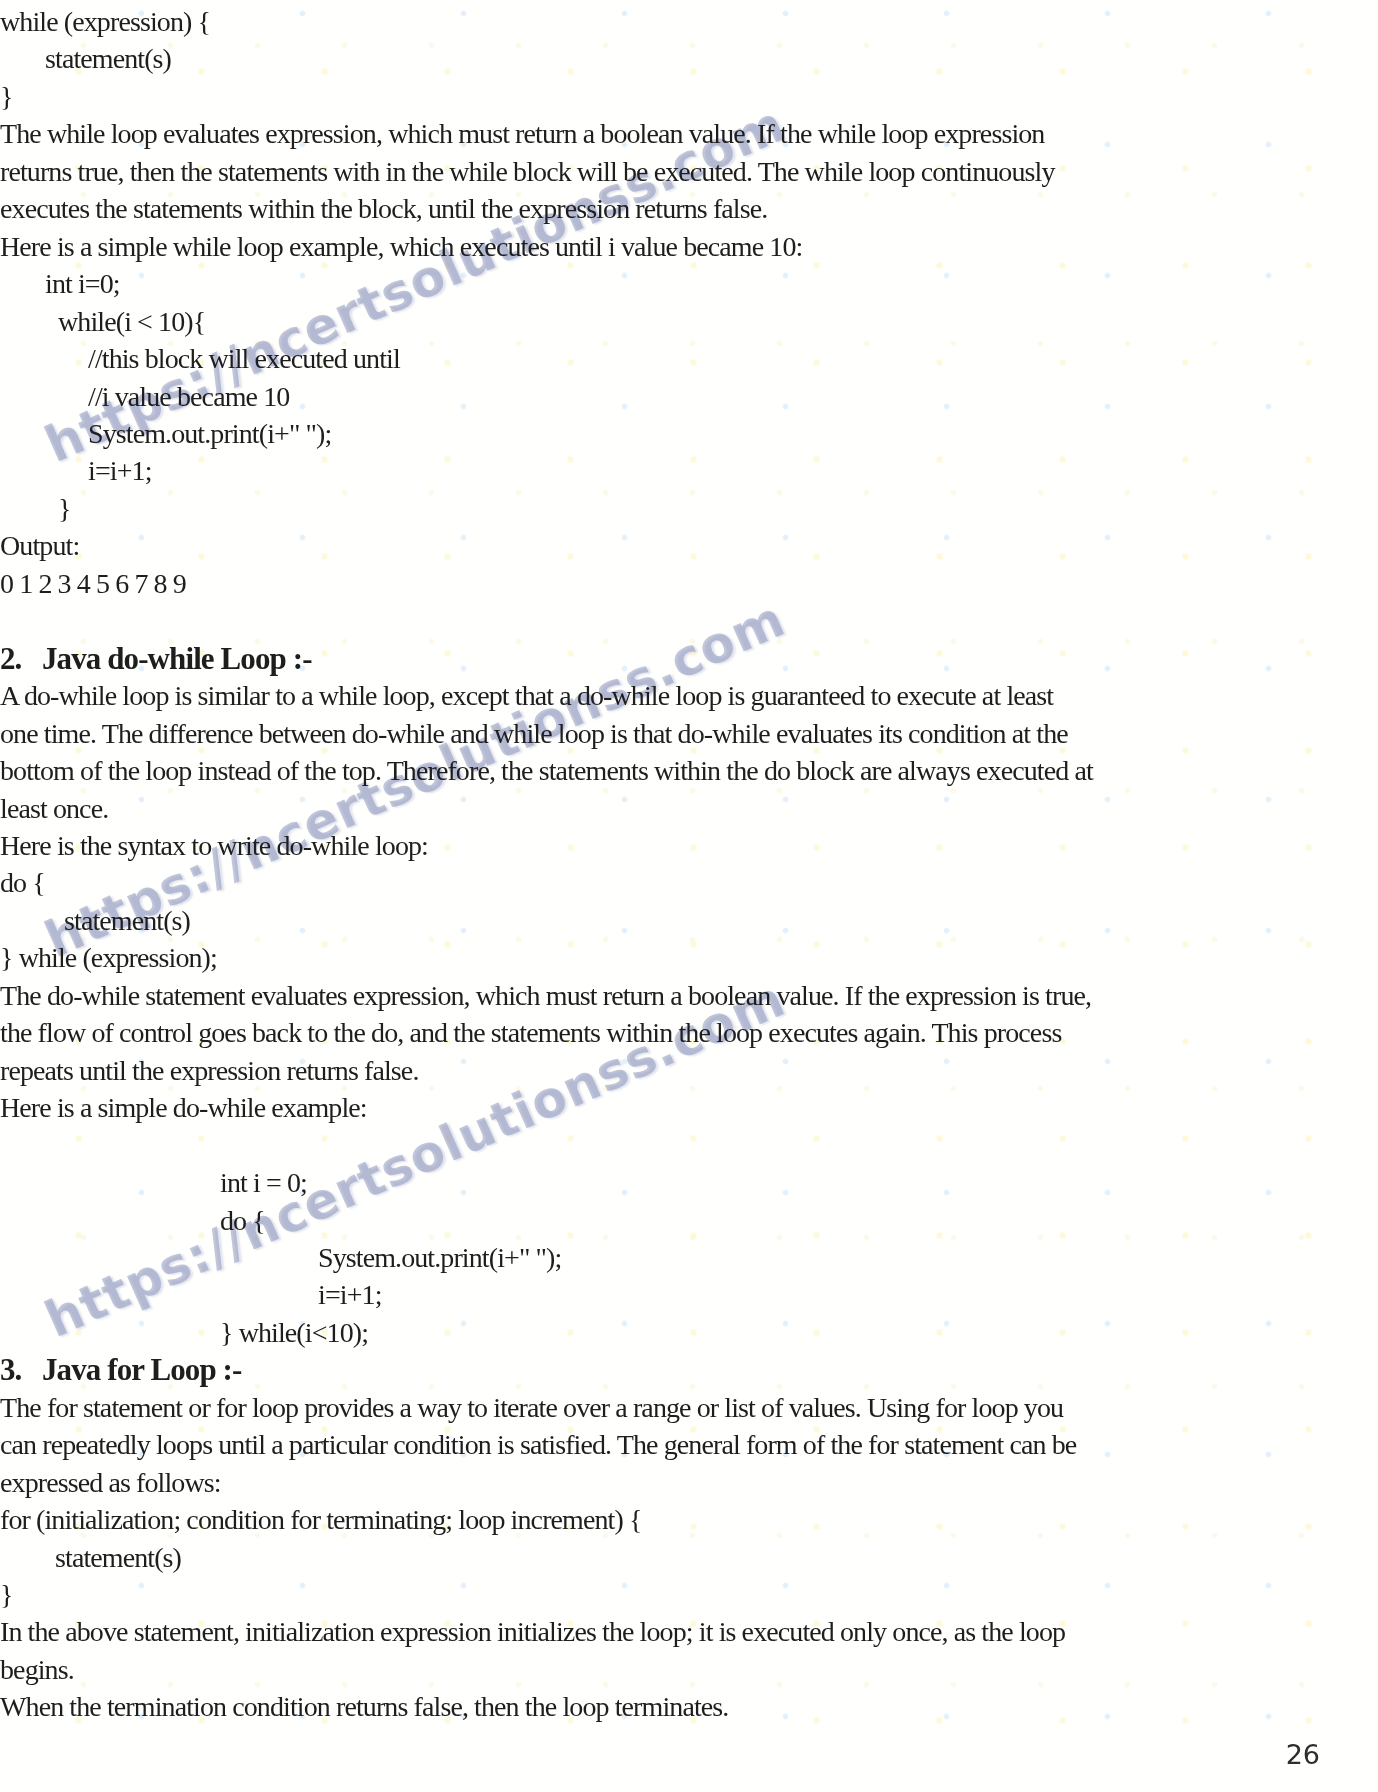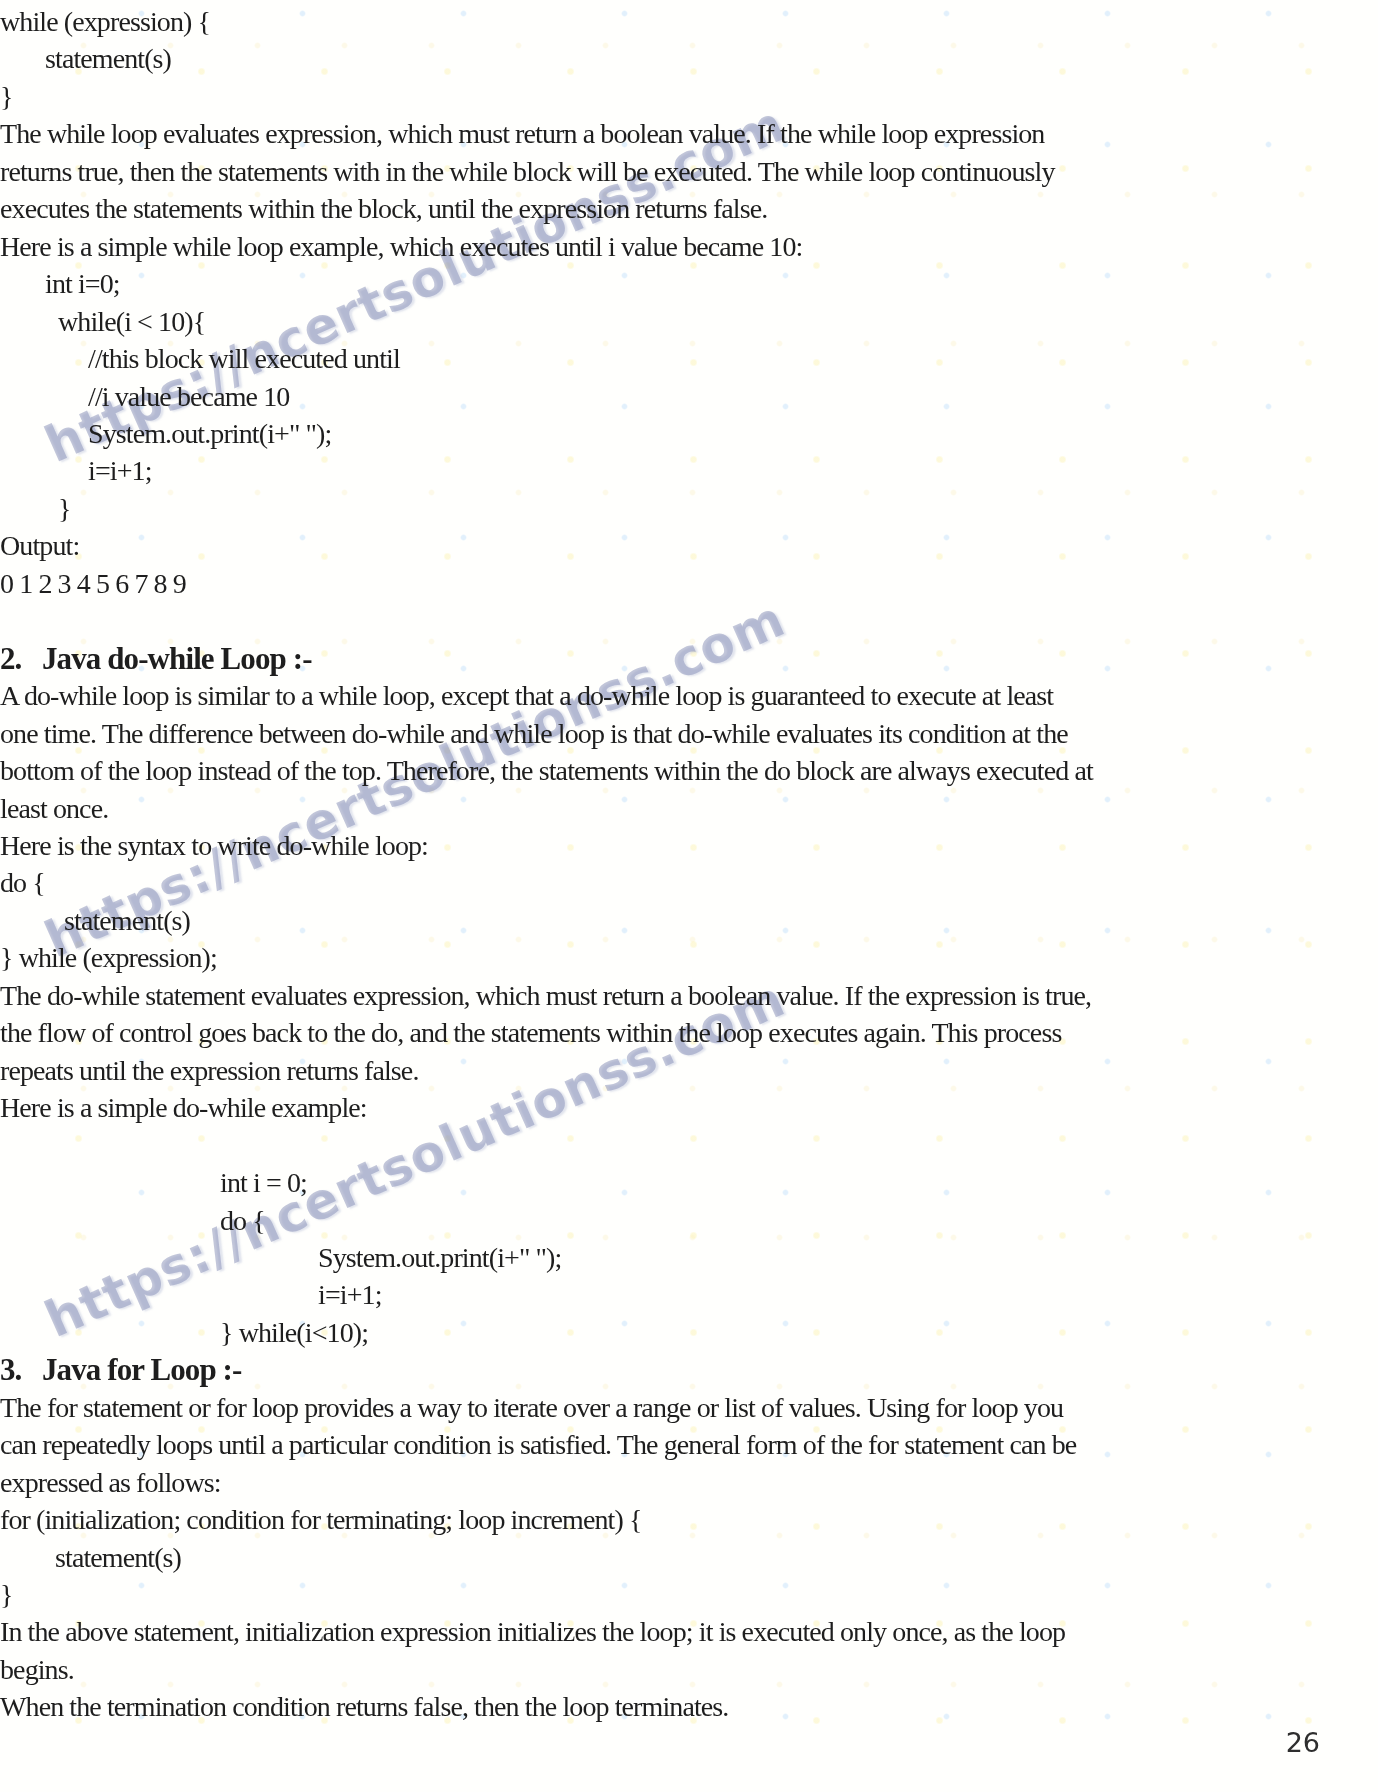--- a/index.html
+++ b/index.html
@@ -57,21 +57,21 @@
     text-shadow: 2px 2px 2px rgba(170, 178, 210, 0.35);
     z-index: 1;
     pointer-events: none;
   }
   .wm1 { top: 262px; }
   .wm2 { top: 757px; }
   .wm3 { top: 1137px; }
   .page-number {
     position: absolute;
     right: 58px;
-    bottom: 34px;
+    bottom: 22px;
     font-family: "DejaVu Sans", sans-serif;
     font-size: 27px;
     color: #2e2e2e;
     z-index: 2;
   }
 </style>
 </head>
 <body>
 
 <div class="page">

